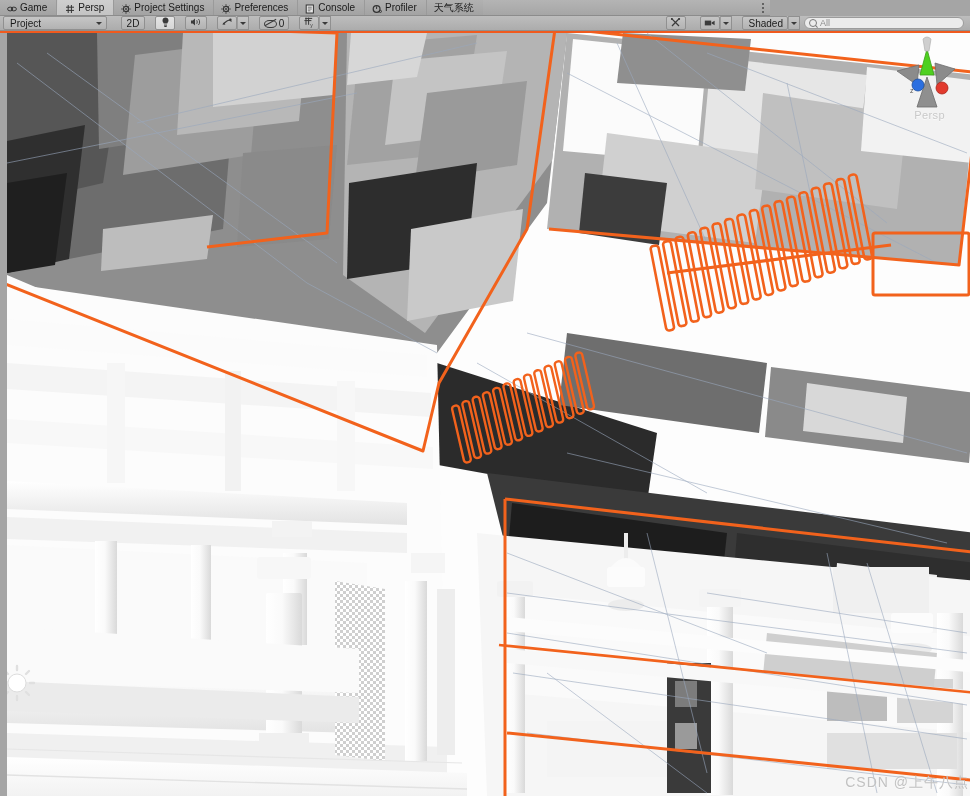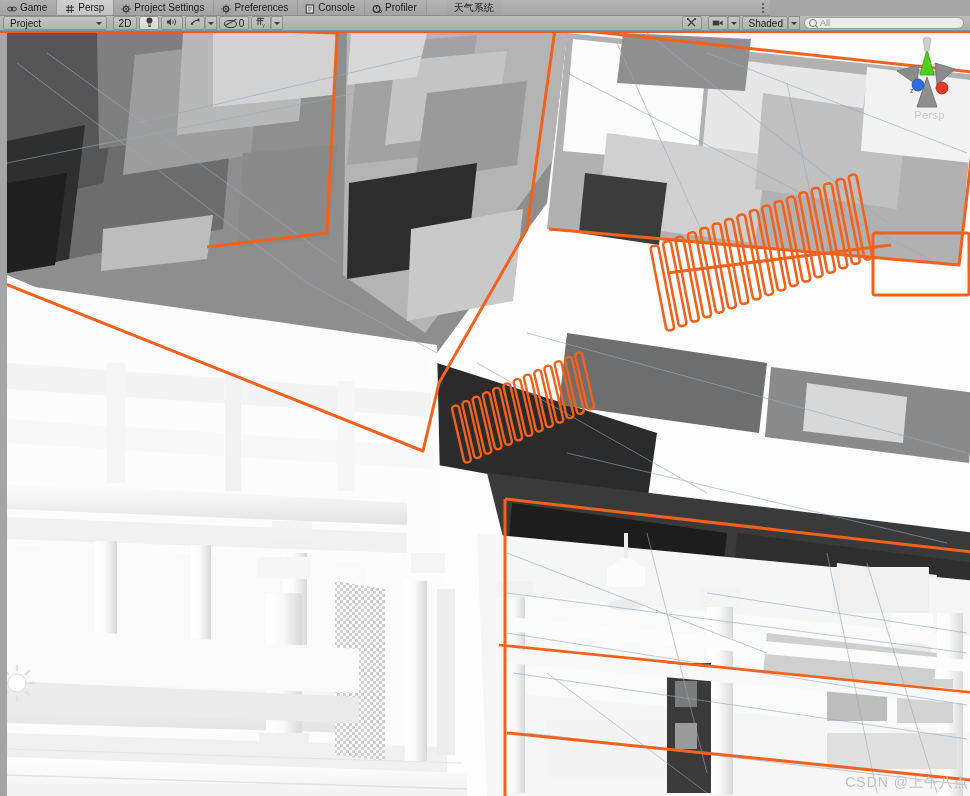--- a/index.html
+++ b/index.html
@@ -90,21 +90,21 @@
     color: #1b1b1b;
   }
   .tb-btn {
     height: 14px;
     display: flex;
     align-items: center;
     justify-content: center;
     background: linear-gradient(#c6c6c6, #b2b2b2);
     border: 1px solid #909090;
     border-radius: 2px;
-    margin-left: 2px;
+    margin-left: 10px;
     box-sizing: border-box;
     cursor: default;
     padding: 0 3px;
     position: relative;
   }
   .tb-btn.on { background: linear-gradient(#e4e4e4, #d6d6d6); }
   .tb-btn.flat { border-radius: 0; margin-left: 0; border-left: none; }
   .tb-sep { width: 4px; }
   .caret {
     width: 0; height: 0;
@@ -279,21 +279,21 @@
       <span class="ticon">
         <svg width="10" height="10" viewBox="0 0 10 10">
           <circle cx="4.6" cy="5" r="3.4" fill="none" stroke="#333" stroke-width="1.2"></circle>
           <path d="M4.6 5V2.4" stroke="#333" stroke-width="1"></path>
           <circle cx="8.4" cy="7.4" r="1.1" fill="none" stroke="#333" stroke-width="0.9"></circle>
         </svg>
       </span>
       <span class="tlabel">Profiler</span>
     </div>
 
-    <div class="tab" style="border-right:none;margin-left:20px;">
+    <div class="tab" style="border-right:none;">
       <span class="tlabel">天气系统</span>
     </div>
 
     <div id="tabbar-spacer"></div>
 
     <div id="tab-menu">
       <span class="dots">
           <i></i>
           <i></i>
           <i></i>

